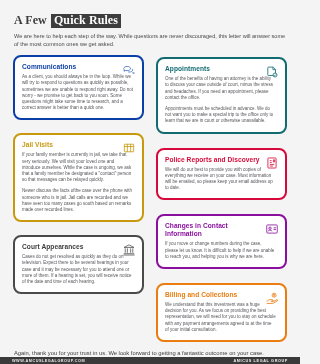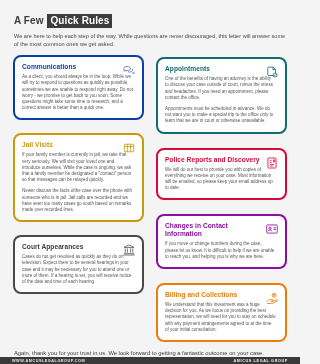--- a/index.html
+++ b/index.html
@@ -8,21 +8,21 @@
     background:#f4f4f4;
     font-family:"Liberation Sans", sans-serif;
     color:#3a3a3a;
     overflow:hidden;
     position:relative;
   }
   .page{width:300px;height:364px;position:relative;display:flex;flex-direction:column;background:#f4f4f4;}
 
   
   .header{padding:14px 14px 0 14px;}
-  .title{font-size:10px;font-weight:bold;color:#3d3d3d;letter-spacing:.1px;line-height:13px;}
+  .title{font-size:12px;font-weight:bold;color:#3d3d3d;letter-spacing:.1px;line-height:13px;font-family:Liberation Serif, serif;}
   .title .hl{background:#3d3d3d;color:#ffffff;padding:0px 3px 1px 3px;margin-left:1px;display:inline-block;}
   .intro{font-size:5.6px;line-height:7.6px;color:#4a4a4a;margin-top:5px;max-width:276px;}
 
   
   .grid{flex:1;display:flex;padding:4px 10px 0 10px;gap:6px;box-sizing:border-box;}
   .col{flex:1;display:flex;flex-direction:column;}
   .col-right{padding-top:2px;}
   .card{
     border-radius:8px;
     border-width:2px;border-style:solid;

